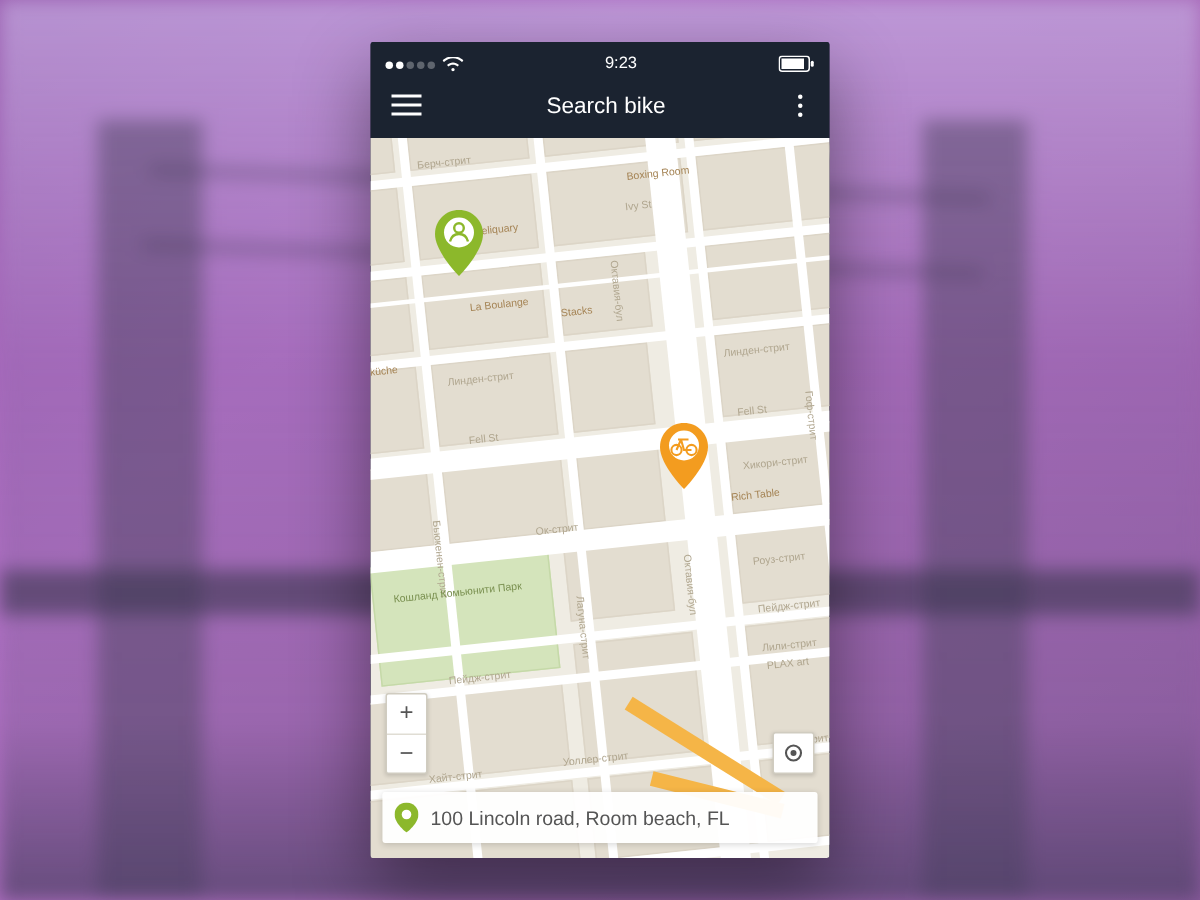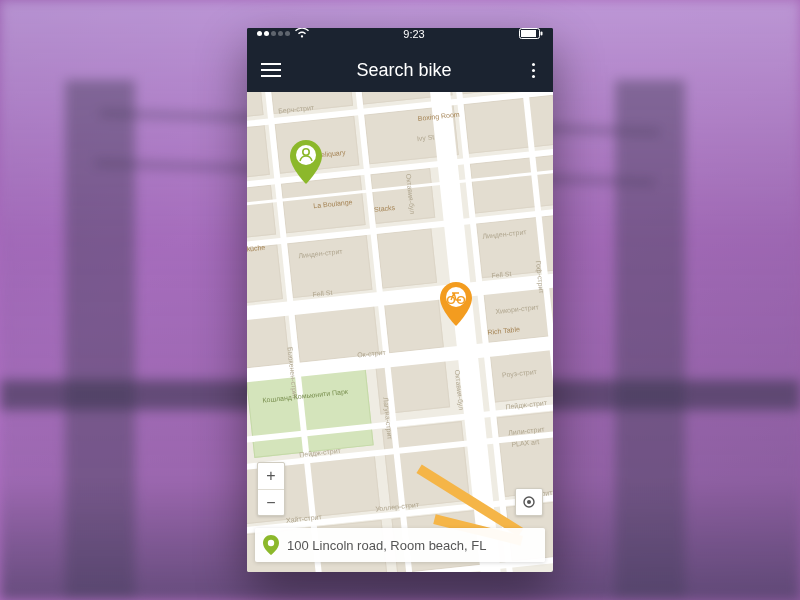--- a/index.html
+++ b/index.html
@@ -63,41 +63,41 @@
     border-radius: 2px;
     box-shadow: 0 20px 50px rgba(0,0,0,0.45);
     position: relative;
     overflow: hidden;
   }
   .status-bar {
     height: 20px;
     background: #1b2330;
     color: #fff;
     display: flex;
-    align-items: flex-start;
+    align-items: flex-end;
     justify-content: space-between;
     padding: 0 10px;
     font-size: 11px;
     font-weight: 400;
   }
   .status-left, .status-right { display: flex; align-items: center; gap: 5px; }
   .dots { display: flex; gap: 2px; }
   .dot { width: 5px; height: 5px; border-radius: 50%; background: rgba(255,255,255,0.3); }
   .dot.on { background: #fff; }
   .wifi svg, .battery svg { display: block; }
 
   .nav-bar {
     height: 44px;
     background: #1b2330;
     color: #fff;
     display: flex;
     align-items: center;
     justify-content: space-between;
     padding: 0 14px;
-    font-size: 18px;
+    font-size: 15px;
     font-weight: 300;
   }
   .burger { width: 20px; display: flex; flex-direction: column; gap: 4px; cursor: pointer; }
   .burger span { height: 2px; background: #fff; display: block; }
   .kebab { width: 12px; display: flex; flex-direction: column; gap: 3px; align-items: center; cursor: pointer; }
   .kebab span { width: 3px; height: 3px; border-radius: 50%; background: #fff; }
 
   .map-area {
     position: absolute;
     left: 0; right: 0;

